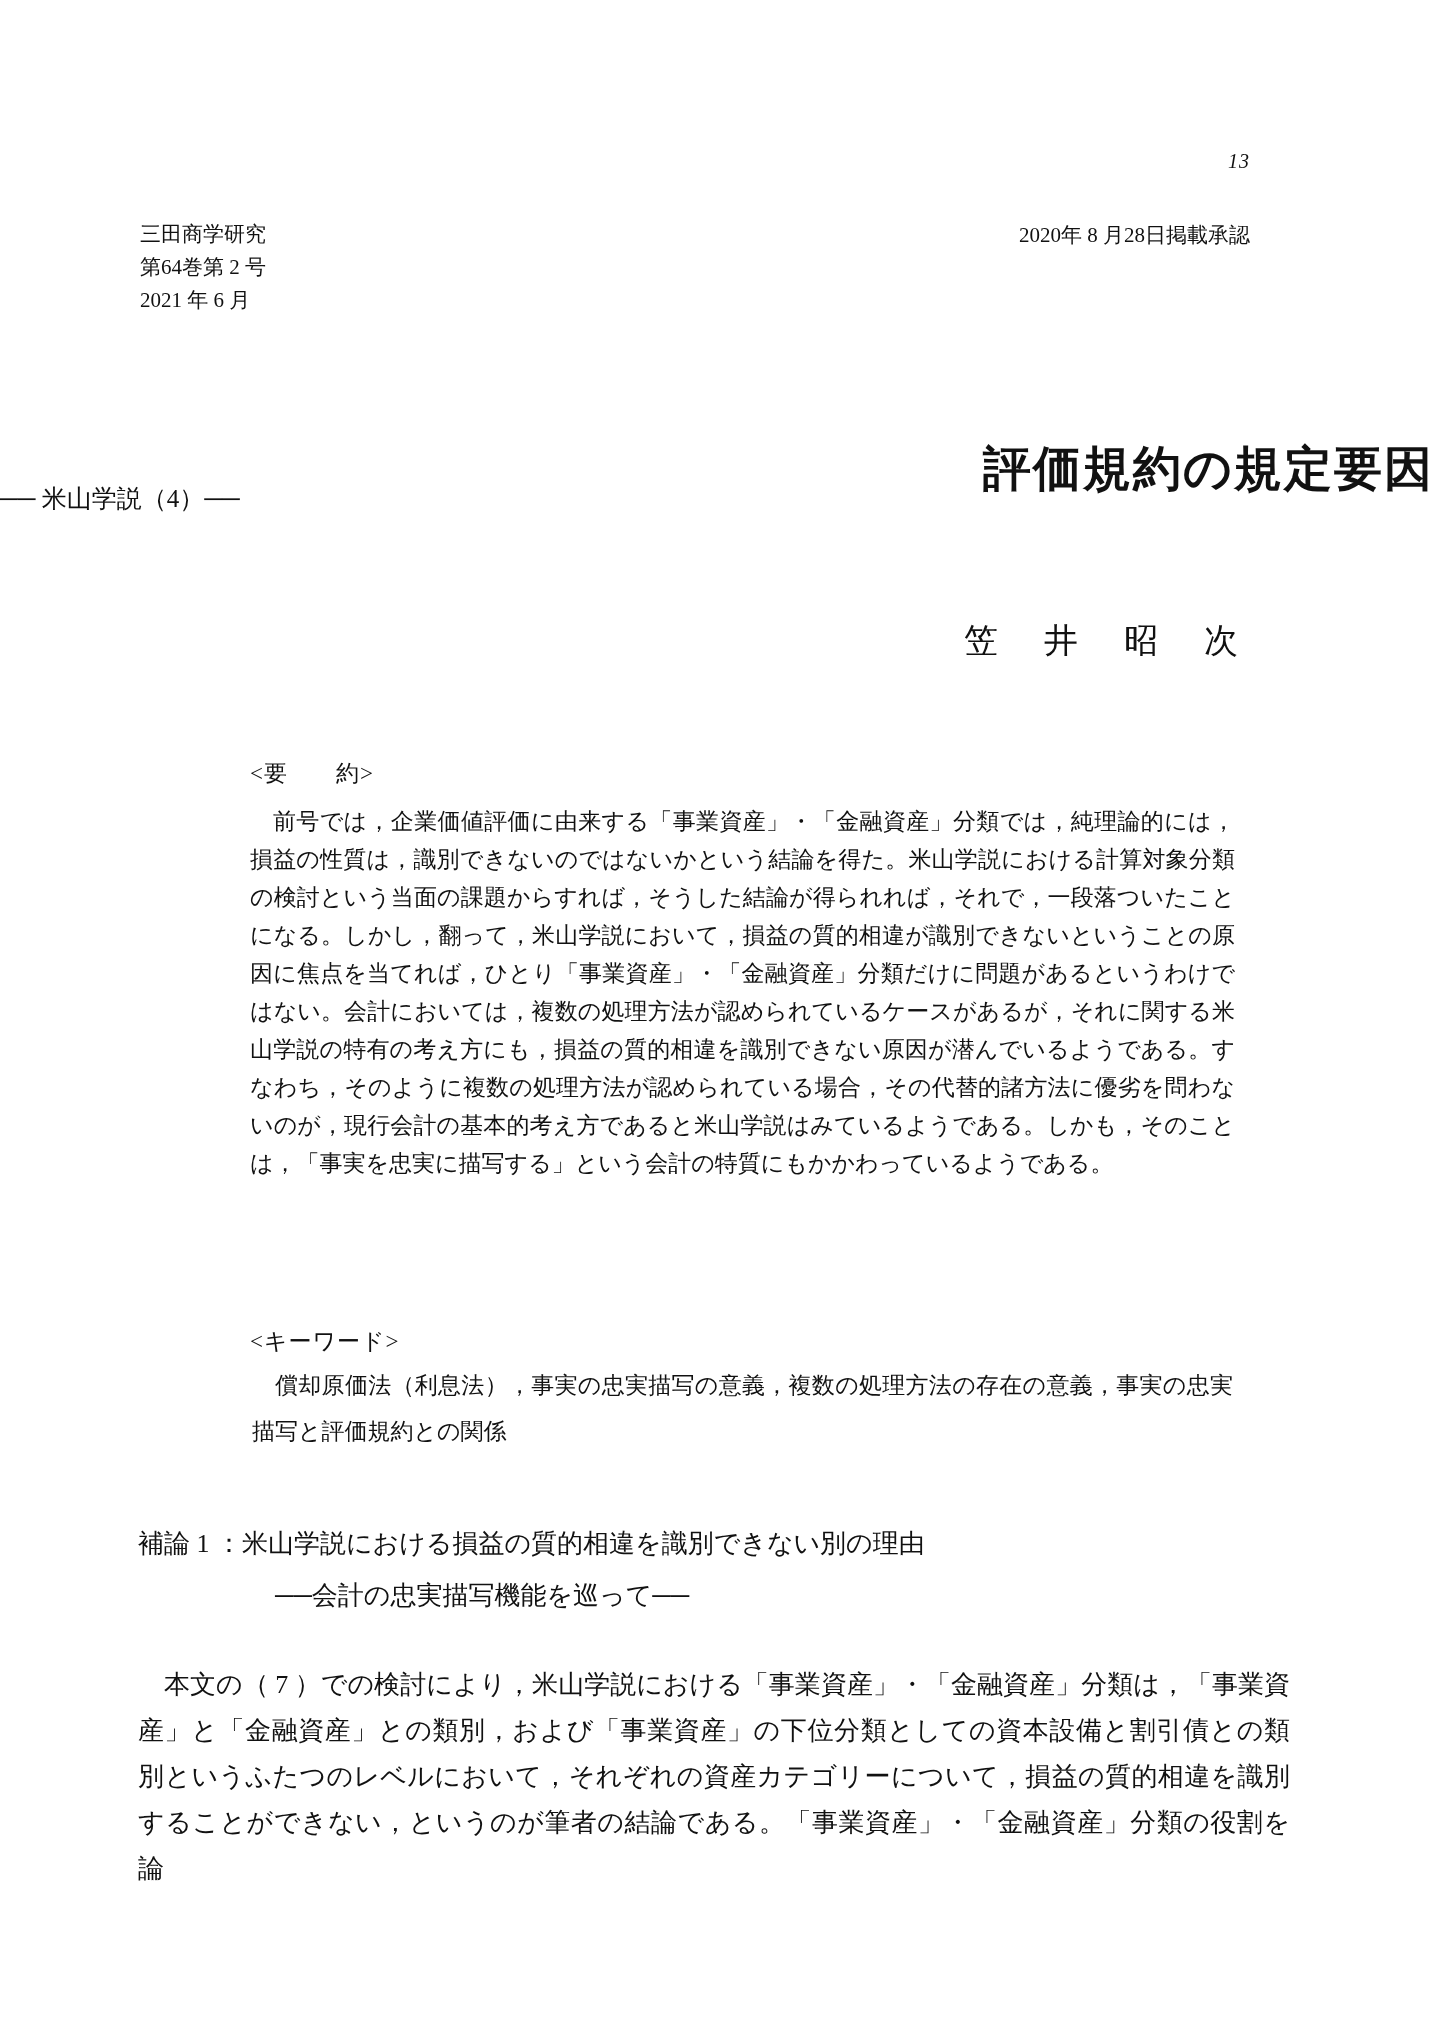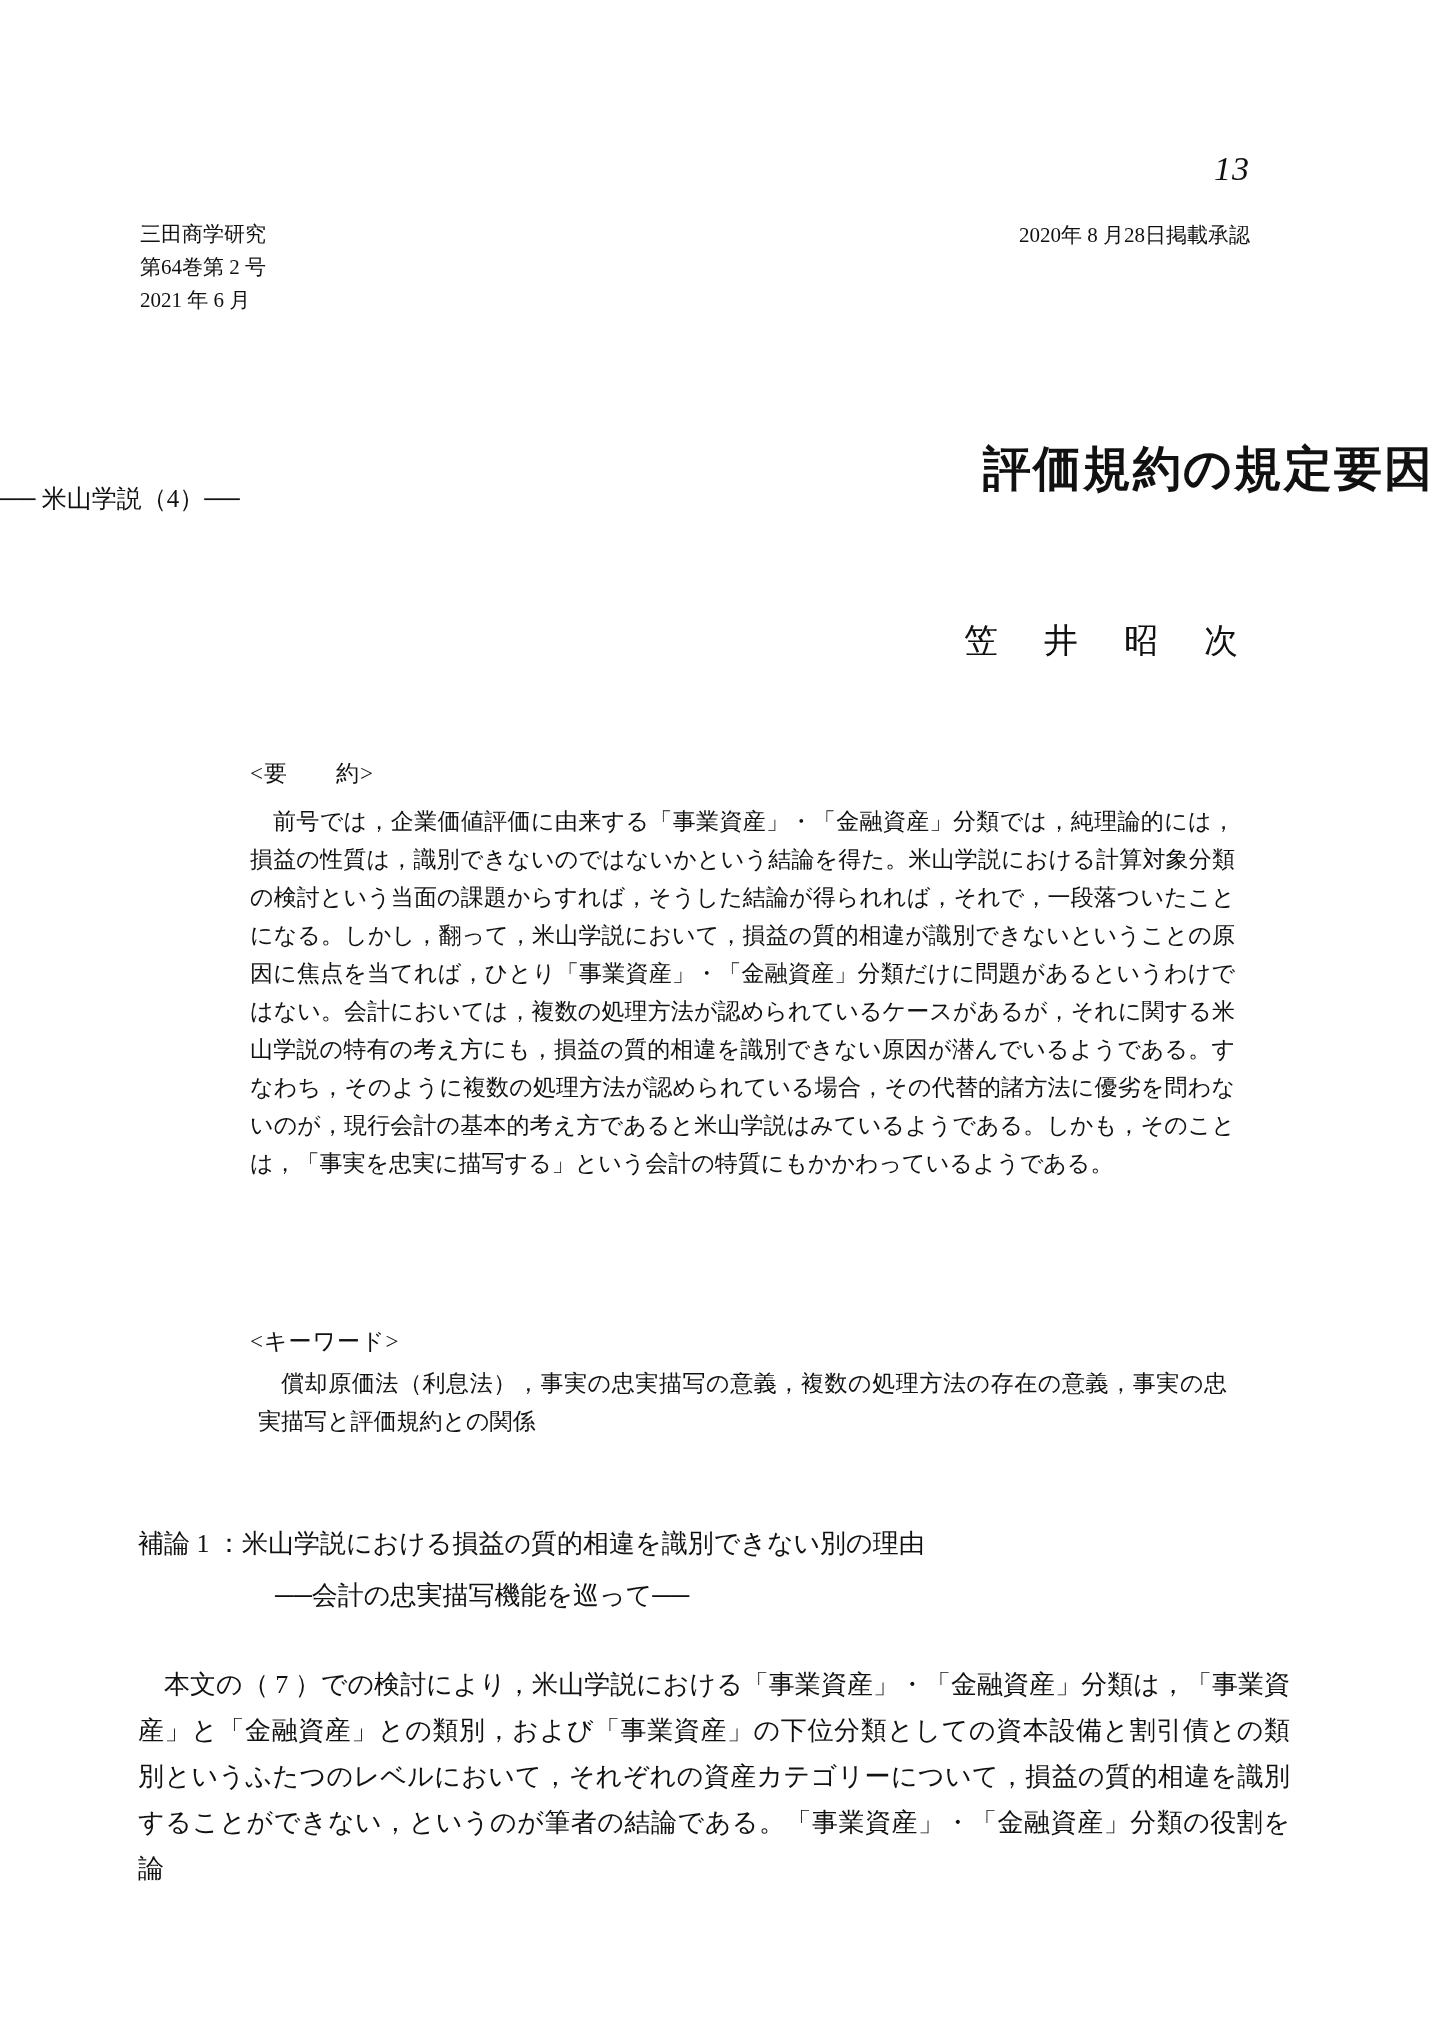--- a/index.html
+++ b/index.html
@@ -13,21 +13,21 @@
     height: 2024px;
     background: #ffffff;
     color: #111111;
     font-family: "Liberation Serif", "DejaVu Serif", serif;
     overflow: hidden;
   }
   .page-number {
     position: absolute;
     top: 150px;
     right: 184px;
-    font-size: 34px;
+    font-size: 20px;
     font-style: italic;
     letter-spacing: 1px;
   }
   .journal-block {
     position: absolute;
     left: 140px;
     top: 218px;
     font-size: 21px;
     line-height: 33px;
   }
@@ -85,22 +85,22 @@
     left: 250px;
     top: 1326px;
     width: 985px;
     font-size: 23px;
   }
   .keywords-heading {
     margin: 0 0 6px 0;
     letter-spacing: 1px;
   }
   .keywords-text {
-    margin: 8px;
-    line-height: 38px;
+    margin: 2px;
+    line-height: 46px;
     text-align: justify;
     text-indent: 1em;
   }
   .section-heading {
     position: absolute;
     left: 138px;
     top: 1528px;
     font-size: 26px;
     line-height: 32px;
   }

